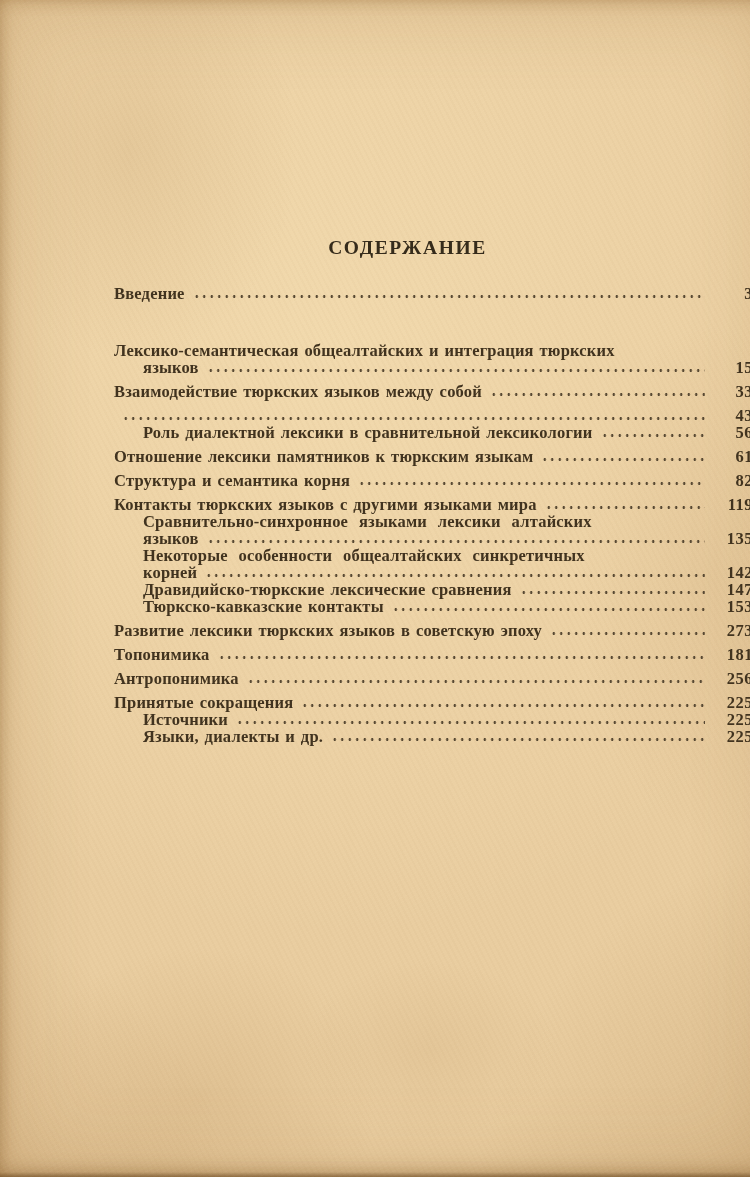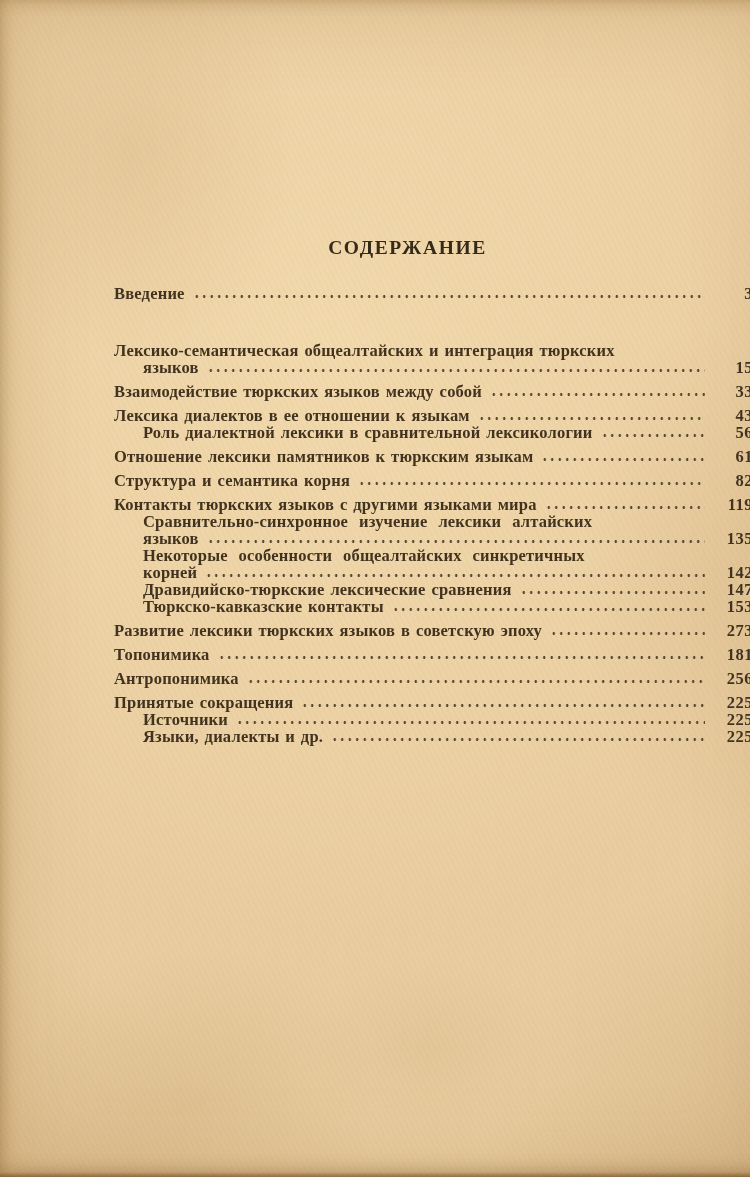--- a/index.html
+++ b/index.html
@@ -101,21 +101,20 @@
         </div>
         <div class="entry main">
           <div class="line row">
             <span class="t">Взаимодействие тюркских языков между собой</span>
             <span class="leader"></span>
             <span class="num">33</span>
           </div>
         </div>
         <div class="entry main">
           <div class="line row">
-            <span class="t">Лексика диалектов в ее отношении к языкам</span>
             <span class="leader"></span>
             <span class="num">43</span>
           </div>
         </div>
         <div class="entry sub">
           <div class="line row">
             <span class="t">Роль диалектной лексики в сравнительной лексикологии</span>
             <span class="leader"></span>
             <span class="num">56</span>
           </div>
@@ -135,21 +134,21 @@
           </div>
         </div>
         <div class="entry main">
           <div class="line row">
             <span class="t">Контакты тюркских языков с другими языками мира</span>
             <span class="leader"></span>
             <span class="num">119</span>
           </div>
         </div>
         <div class="entry sub">
-          <div class="line spread"><span class="t">Сравнительно-синхронное изучение лексики алтайских</span></div>
+          <div class="line spread"><span class="t">Сравнительно-синхронное языками лексики алтайских</span></div>
           <div class="line row cont">
             <span class="t">языков</span>
             <span class="leader"></span>
             <span class="num">135</span>
           </div>
         </div>
         <div class="entry sub">
           <div class="line spread"><span class="t">Некоторые особенности общеалтайских синкретичных</span></div>
           <div class="line row cont">
             <span class="t">корней</span>

